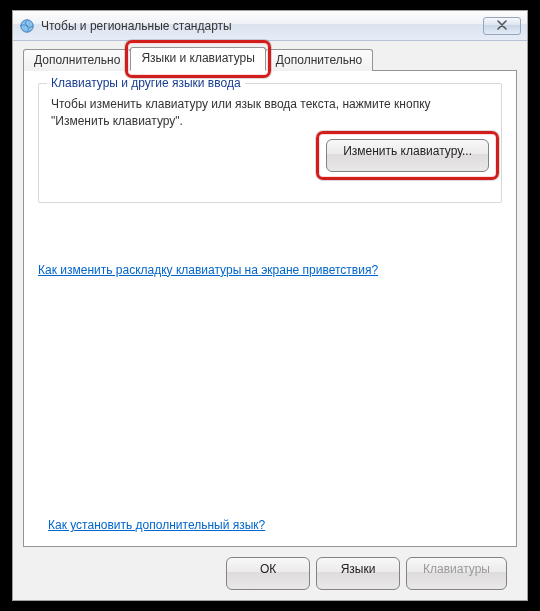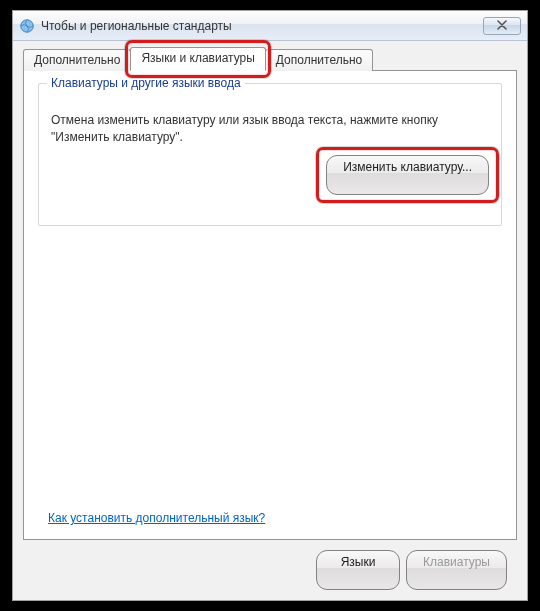--- a/index.html
+++ b/index.html
@@ -110,21 +110,21 @@
   .tab-panel {
     border: 1px solid #949494;
     background: #fff;
     flex: 1;
     padding: 12px 14px 10px 14px;
     position: relative;
   }
   .groupbox {
     border: 1px solid #d8d8d8;
     border-radius: 2px;
-    padding: 28px 12px 30px 12px;
+    padding: 12px 12px 30px 12px;
     position: relative;
   }
   .groupbox-legend {
     position: absolute;
     top: -8px;
     left: 8px;
     background: #fff;
     padding: 0 4px;
     color: #1a3e8f;
     font-size: 12px;
@@ -134,28 +134,28 @@
     line-height: 1.45;
     font-size: 12px;
   }
   .change-btn-wrap {
     position: relative;
     float: right;
     margin-top: 8px;
   }
   .win-btn {
     border: 1px solid #828282;
-    border-radius: 11px;
+    border-radius: 6px;
     background: linear-gradient(#f8f8f8, #eceaea 45%, #dedcdc 46%, #e9e7e7);
     padding: 4px 16px;
     font-size: 12px;
     color: #222;
     min-width: 80px;
     text-align: center;
-    height: 40px;
+    height: 33px;
     line-height: 14px;
   }
   .win-btn.disabled {
     color: #9a9a9a;
   }
   .ring-btn {
     top: -8px; left: -10px; right: -10px; bottom: -8px;
   }
   .link {
     color: #0066cc;
@@ -218,33 +218,35 @@
           <span>Языки и клавиатуры</span>
           <div class="hl-ring ring-tab"></div>
         </div>
         <div class="tab">Дополнительно</div>
       </div>
 
       <div class="tab-panel">
 
         <div class="groupbox clearfix">
           <div class="groupbox-legend">Клавиатуры и другие языки ввода</div>
-          <div class="group-text">Отмена изменить клавиатуру или язык ввода текста, нажмите кнопку "Изменить клавиатуру".</div>
+          <div class="group-text">Чтобы изменить клавиатуру или язык ввода текста, нажмите кнопку "Изменить клавиатуру".</div>
           <div class="change-btn-wrap">
             <div class="win-btn">Изменить клавиатуру...</div>
             <div class="hl-ring ring-btn"></div>
           </div>
         </div>
 
+        <a class="link link-top">Как изменить раскладку клавиатуры на экране приветствия?</a>
 
         <a class="link link-bottom">Как установить дополнительный язык?</a>
 
       </div>
 
       <div class="button-row">
+        <div class="win-btn">ОК</div>
         <div class="win-btn">Языки</div>
         <div class="win-btn disabled">Клавиатуры</div>
       </div>
 
     </div>
 
   </div>
 </div>
 
 </body></html>

